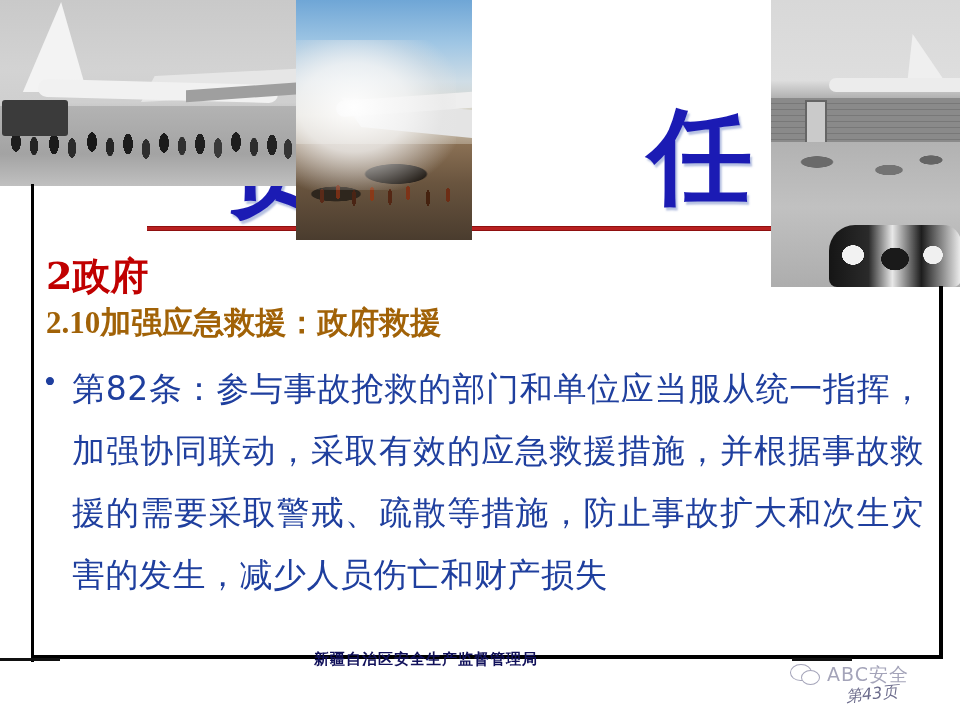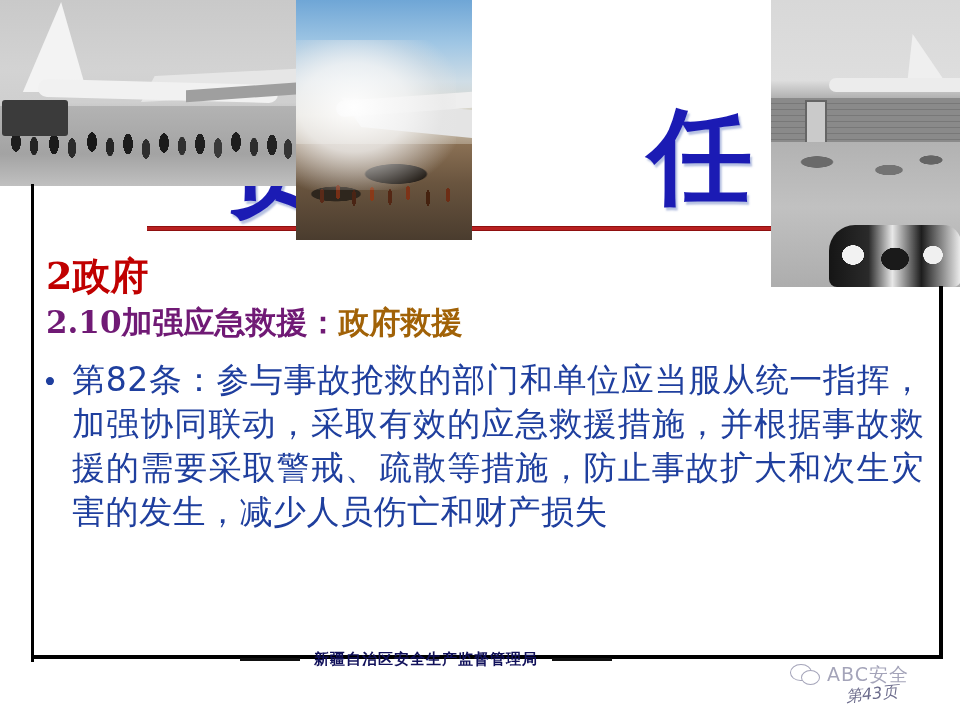--- a/index.html
+++ b/index.html
@@ -291,21 +291,21 @@
   }
   .heading-2 {
     position: absolute;
     left: 46px;
     top: 302px;
     font-family: "DejaVu Serif", "Liberation Serif", serif;
     font-weight: bold;
     font-size: 31px;
     white-space: nowrap;
   }
-  .heading-2 .red  { color: #701a75; }
+  .heading-2 .red  { color: #a16207; font-family: Liberation Serif, serif; }
   .heading-2 .blue { color: #a16207; }
 
   .bullet-row {
     position: absolute;
     left: 44px;
     top: 358px;
     width: 880px;
     display: flex;
     align-items: flex-start;
   }
@@ -314,36 +314,36 @@
     width: 28px;
     color: #1f3f9e;
     font-size: 34px;
     line-height: 48px;
     text-align: left;
   }
   .bullet-text {
     flex: 1 1 auto;
     font-family: "DejaVu Sans", "Liberation Sans", sans-serif;
     font-size: 33px;
-    line-height: 44px;
+    line-height: 62px;
     color: #1f3f9e;
     text-align: justify;
     text-justify: inter-character;
     letter-spacing: 0.5px;
   }
 
   
   .footer {
     position: absolute;
     left: 0;
     top: 650px;
     width: 852px;
     display: flex;
     align-items: center;
-    justify-content: center;
+    justify-content: space-between;
     gap: 14px;
     pointer-events: none;
   }
   .footer-dash {
     width: 60px;
     height: 3px;
     background: #111111;
   }
   .footer-text {
     font-family: "DejaVu Sans", "Liberation Sans", sans-serif;

